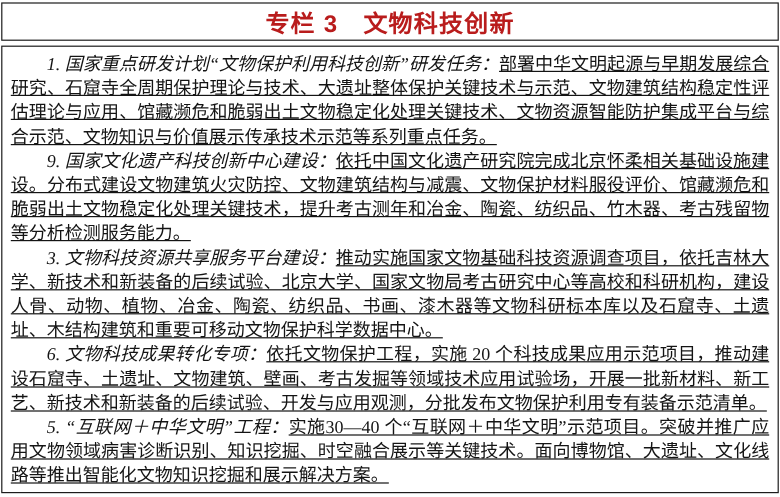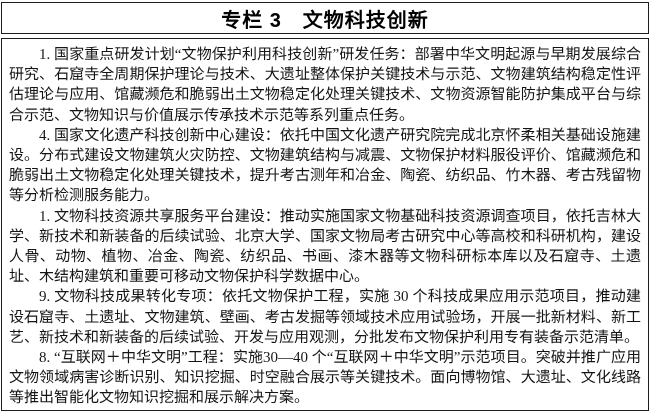--- a/index.html
+++ b/index.html
@@ -24,21 +24,21 @@
     border: 1.5px solid #1c1c1c;
     display: flex;
     align-items: center;
     justify-content: center;
   }
   .title-text {
     font-family: "Liberation Sans", "DejaVu Sans", sans-serif;
     font-weight: bold;
     font-size: 20px;
     letter-spacing: 1px;
-    color: #000000;
+    color: #b91c1c;
     white-space: pre;
   }
   .body-box {
     box-sizing: border-box;
     width: 648px;
     height: 373px;
     margin-top: 4px;
     border: 1.5px solid #1c1c1c;
     padding: 5px 7px 0 7px;
     overflow: hidden;
@@ -46,51 +46,53 @@
   .para {
     margin: 0;
     text-indent: 2em;
     text-align: justify;
     font-family: "Liberation Serif", "DejaVu Serif", serif;
     font-size: 15px;
     line-height: 20.2px;
     color: #141414;
   }
   .para .lead {
+    font-style: italic; 
     margin-top: 18px;
   }
   .para .rest {
     font-style: normal;
+    text-decoration: underline;
   }
 </style>
 </head>
 <body>
 
 <div class="page">
 
   <div class="title-box">
     <span class="title-text">专栏 3　文物科技创新</span>
   </div>
 
   <div class="body-box">
 
     <p class="para">
       <span class="lead">1. 国家重点研发计划“文物保护利用科技创新”研发任务：</span><span class="rest">部署中华文明起源与早期发展综合研究、石窟寺全周期保护理论与技术、大遗址整体保护关键技术与示范、文物建筑结构稳定性评估理论与应用、馆藏濒危和脆弱出土文物稳定化处理关键技术、文物资源智能防护集成平台与综合示范、文物知识与价值展示传承技术示范等系列重点任务。</span>
     </p>
 
     <p class="para">
-      <span class="lead">4. 国家文化遗产科技创新中心建设：</span><span class="rest">依托中国文化遗产研究院完成北京怀柔相关基础设施建设。分布式建设文物建筑火灾防控、文物建筑结构与减震、文物保护材料服役评价、馆藏濒危和脆弱出土文物稳定化处理关键技术，提升考古测年和冶金、陶瓷、纺织品、竹木器、考古残留物等分析检测服务能力。</span>
+      <span class="lead">9. 国家文化遗产科技创新中心建设：</span><span class="rest">依托中国文化遗产研究院完成北京怀柔相关基础设施建设。分布式建设文物建筑火灾防控、文物建筑结构与减震、文物保护材料服役评价、馆藏濒危和脆弱出土文物稳定化处理关键技术，提升考古测年和冶金、陶瓷、纺织品、竹木器、考古残留物等分析检测服务能力。</span>
     </p>
 
     <p class="para">
-      <span class="lead">1. 文物科技资源共享服务平台建设：</span><span class="rest">推动实施国家文物基础科技资源调查项目，依托吉林大学、新技术和新装备的后续试验、北京大学、国家文物局考古研究中心等高校和科研机构，建设人骨、动物、植物、冶金、陶瓷、纺织品、书画、漆木器等文物科研标本库以及石窟寺、土遗址、木结构建筑和重要可移动文物保护科学数据中心。</span>
+      <span class="lead">3. 文物科技资源共享服务平台建设：</span><span class="rest">推动实施国家文物基础科技资源调查项目，依托吉林大学、新技术和新装备的后续试验、北京大学、国家文物局考古研究中心等高校和科研机构，建设人骨、动物、植物、冶金、陶瓷、纺织品、书画、漆木器等文物科研标本库以及石窟寺、土遗址、木结构建筑和重要可移动文物保护科学数据中心。</span>
     </p>
 
     <p class="para">
-      <span class="lead">9. 文物科技成果转化专项：</span><span class="rest">依托文物保护工程，实施 30 个科技成果应用示范项目，推动建设石窟寺、土遗址、文物建筑、壁画、考古发掘等领域技术应用试验场，开展一批新材料、新工艺、新技术和新装备的后续试验、开发与应用观测，分批发布文物保护利用专有装备示范清单。</span>
+      <span class="lead">6. 文物科技成果转化专项：</span><span class="rest">依托文物保护工程，实施 20 个科技成果应用示范项目，推动建设石窟寺、土遗址、文物建筑、壁画、考古发掘等领域技术应用试验场，开展一批新材料、新工艺、新技术和新装备的后续试验、开发与应用观测，分批发布文物保护利用专有装备示范清单。</span>
     </p>
 
     <p class="para">
-      <span class="lead">8. “互联网＋中华文明”工程：</span><span class="rest">实施30—40 个“互联网＋中华文明”示范项目。突破并推广应用文物领域病害诊断识别、知识挖掘、时空融合展示等关键技术。面向博物馆、大遗址、文化线路等推出智能化文物知识挖掘和展示解决方案。</span>
+      <span class="lead">5. “互联网＋中华文明”工程：</span><span class="rest">实施30—40 个“互联网＋中华文明”示范项目。突破并推广应用文物领域病害诊断识别、知识挖掘、时空融合展示等关键技术。面向博物馆、大遗址、文化线路等推出智能化文物知识挖掘和展示解决方案。</span>
     </p>
 
   </div>
 </div>
 
 </body></html>

